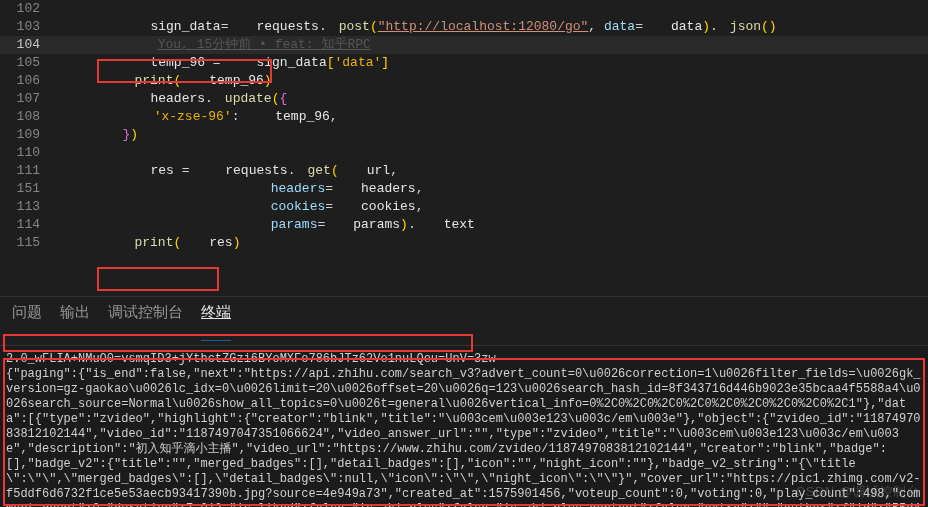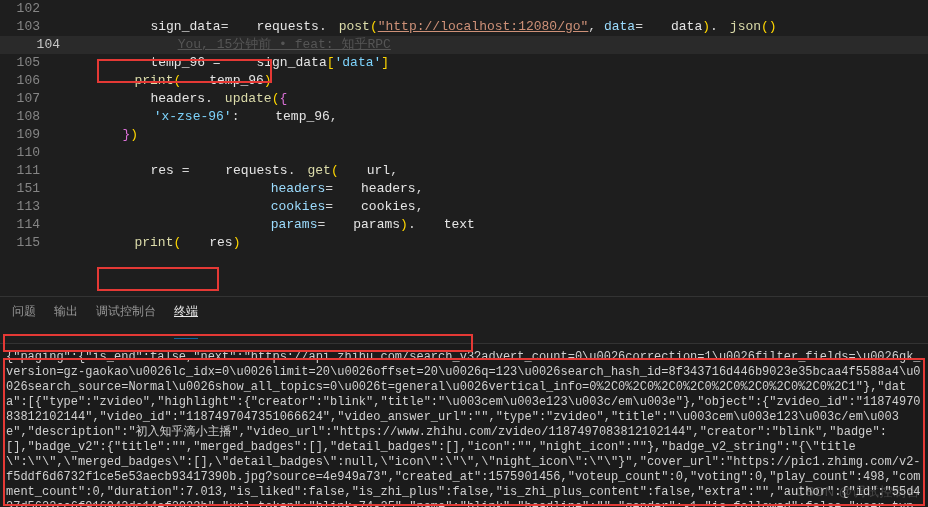--- a/index.html
+++ b/index.html
@@ -32,51 +32,51 @@
   }
   .gutter.current { color: #c6c6c6; }
   .code-content {
     flex: 1;
     white-space: pre;
     padding-left: 10px;
   }
   .tok-var { color: #e5e5e5; margin-left: 28px; }
   .tok-func { color: #dcdcaa; margin-left: 12px; }
   .tok-prop { color: #9cdcfe; }
-  .tok-str { color: #7dd3fc; }
+  .tok-str { color: #eab308; }
   .tok-str-url { color: #ce9178; text-decoration: underline; }
   .tok-punc { color: #d4d4d4; }
   .tok-op { color: #d4d4d4; }
   .tok-paren-yellow { color: #ffd700; }
   .tok-paren-purple { color: #da70d6; }
   .git-blame {
     color: #555;
     font-style: normal;
     padding-left: 4px;
     text-decoration: underline;
   }
-  .current-line-bg { background: #2a2a2a; padding-left: 20px; }
+  .current-line-bg { background: #2a2a2a; }
   .red-box {
     position: absolute;
     border: 2px solid #e53935;
     pointer-events: none;
   }
   .rb1 { left: 97px; top: 59px; width: 175px; height: 24px; }
   .rb2 { left: 97px; top: 267px; width: 122px; height: 24px; }
   .rb3 { left: 3px;  top: 334px; width: 470px; height: 18px; }
   .rb4 { left: 3px;  top: 358px; width: 922px; height: 148px; }
 
   .panel-tabs {
     display: flex;
     gap: 18px;
     padding: 6px 12px 4px 12px;
     border-top: 1px solid #333;
     border-bottom: 1px solid #333;
     background: #1e1e1e;
-    font-size: 12px;
+    font-size: 15px;
   }
   .panel-tab { color: #969696; cursor: pointer; }
   .panel-tab.active { color: #e7e7e7; border-bottom: 1px solid #0e639c; padding-bottom: 18px; text-decoration: underline; }
 
   .terminal {
     background: #1b1b1b;
     color: #d0d0d0;
     font-size: 12px;
     padding: 6px 6px;
     line-height: 15px;
@@ -159,20 +159,21 @@
 </div>
 
 <div class="panel-tabs">
   <div class="panel-tab">问题</div>
   <div class="panel-tab">输出</div>
   <div class="panel-tab">调试控制台</div>
   <div class="panel-tab active">终端</div>
 </div>
 
 <div class="terminal">
+  <div class="line">2.0_wFLIA+NMuO0=vsmqID3+jYthctZGzi6BYoMXFo786bJTz62Ve1nuLQeu=UnV=3zw</div>
   <div class="line">{"paging":{"is_end":false,"next":"https://api.zhihu.com/search_v3?advert_count=0\u0026correction=1\u0026filter_fields=\u0026gk_version=gz-gaokao\u0026lc_idx=0\u0026limit=20\u0026offset=20\u0026q=123\u0026search_hash_id=8f343716d446b9023e35bcaa4f5588a4\u0026search_source=Normal\u0026show_all_topics=0\u0026t=general\u0026vertical_info=0%2C0%2C0%2C0%2C0%2C0%2C0%2C0%2C0%2C1"},"data":[{"type":"zvideo","highlight":{"creator":"blink","title":"\u003cem\u003e123\u003c/em\u003e"},"object":{"zvideo_id":"1187497083812102144","video_id":"1187497047351066624","video_answer_url":"","type":"zvideo","title":"\u003cem\u003e123\u003c/em\u003e","description":"初入知乎滴小主播","video_url":"https://www.zhihu.com/zvideo/1187497083812102144","creator":"blink","badge":[],"badge_v2":{"title":"","merged_badges":[],"detail_badges":[],"icon":"","night_icon":""},"badge_v2_string":"{\"title\":\"\",\"merged_badges\":[],\"detail_badges\":null,\"icon\":\"\",\"night_icon\":\"\"}","cover_url":"https://pic1.zhimg.com/v2-f5ddf6d6732f1ce5e53aecb93417390b.jpg?source=4e949a73","created_at":1575901456,"voteup_count":0,"voting":0,"play_count":498,"comment_count":0,"duration":7.013,"is_liked":false,"is_zhi_plus":false,"is_zhi_plus_content":false,"extra":"","author":{"id":"55d437d5632cc6f916943dc14ef2023b","url_token":"blink-74-25","name":"blink","headline":"","gender":-1,"is_followed":false,"user_type":"people","url":"https://ap</div>
 </div>
 
 <div class="red-box rb1"></div>
 <div class="red-box rb2"></div>
 <div class="red-box rb3"></div>
 <div class="red-box rb4"></div>
 
 <div class="watermark">CSDN @调试控制台</div>
 

